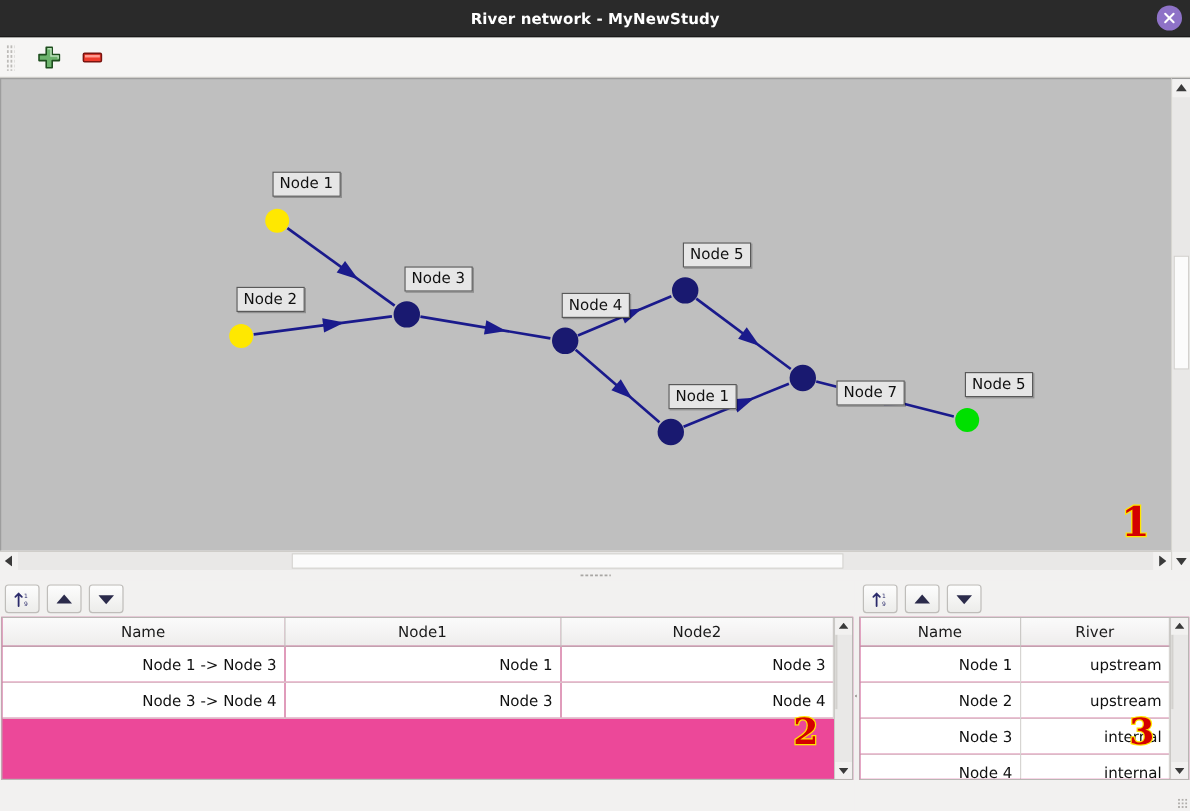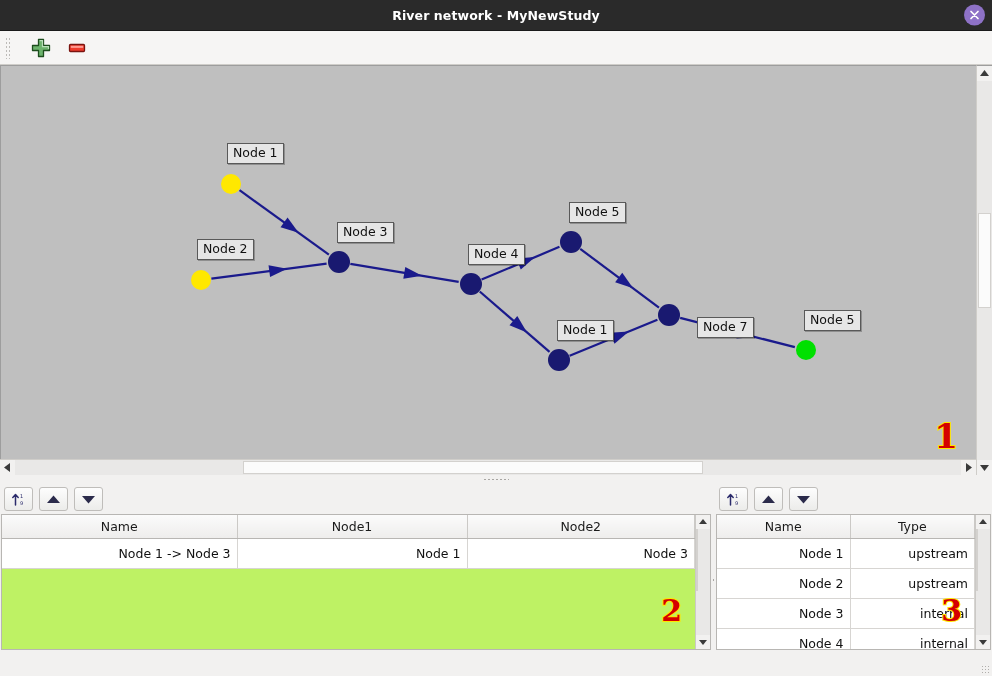--- a/index.html
+++ b/index.html
@@ -160,21 +160,21 @@
     border: 1px solid #bfbdba;
     border-radius: 3px;
     display: flex; align-items: center; justify-content: center;
     cursor: pointer;
   }
 
   .table-area {
     flex: 1 1 auto; display: flex; flex-direction: row;
     min-height: 0;
     border: 1px solid #b8b6b3;
-    background: #bef264;
+    background: #ec4899;
     margin: 0 1px 0 1px;
   }
   .table-scroll-host { flex: 1 1 auto; min-width: 0; overflow: hidden; }
   table.grid {
     width: 100%; border-collapse: collapse;
     table-layout: fixed;
     font-size: 12.5px; color: #111;
   }
   table.grid thead th {
     height: 23px;
@@ -368,20 +368,25 @@
                   <th>Node1</th>
                   <th>Node2</th>
                 </tr>
               </thead>
             <tbody id="reaches-body">
                 <tr>
                   <td>Node 1 -&gt; Node 3</td>
                   <td>Node 1</td>
                   <td>Node 3</td>
                 </tr>
+                <tr>
+                  <td>Node 3 -&gt; Node 4</td>
+                  <td>Node 3</td>
+                  <td>Node 4</td>
+                </tr>
               </tbody>
           </table>
         </div>
         <div class="tbl-vscroll">
           <div class="sb-arrow" style="flex:0 0 14px">
             <svg width="8" height="6" viewBox="0 0 8 6">
               <polygon points="0,5 8,5 4,0" fill="#3a3a3a"></polygon>
             </svg>
           </div>
           <div class="sb-track">
@@ -423,21 +428,21 @@
       <div class="table-area">
         <div class="table-scroll-host">
           <table class="grid" id="nodes-table">
             <colgroup>
                 <col style="width:133px">
                 <col>
               </colgroup>
             <thead>
                 <tr id="nodes-head">
                   <th>Name</th>
-                  <th>Type</th>
+                  <th>River</th>
                 </tr>
               </thead>
             <tbody id="nodes-body">
                 <tr>
                   <td>Node 1</td>
                   <td>upstream</td>
                 </tr>
                 <tr>
                   <td>Node 2</td>
                   <td>upstream</td>

